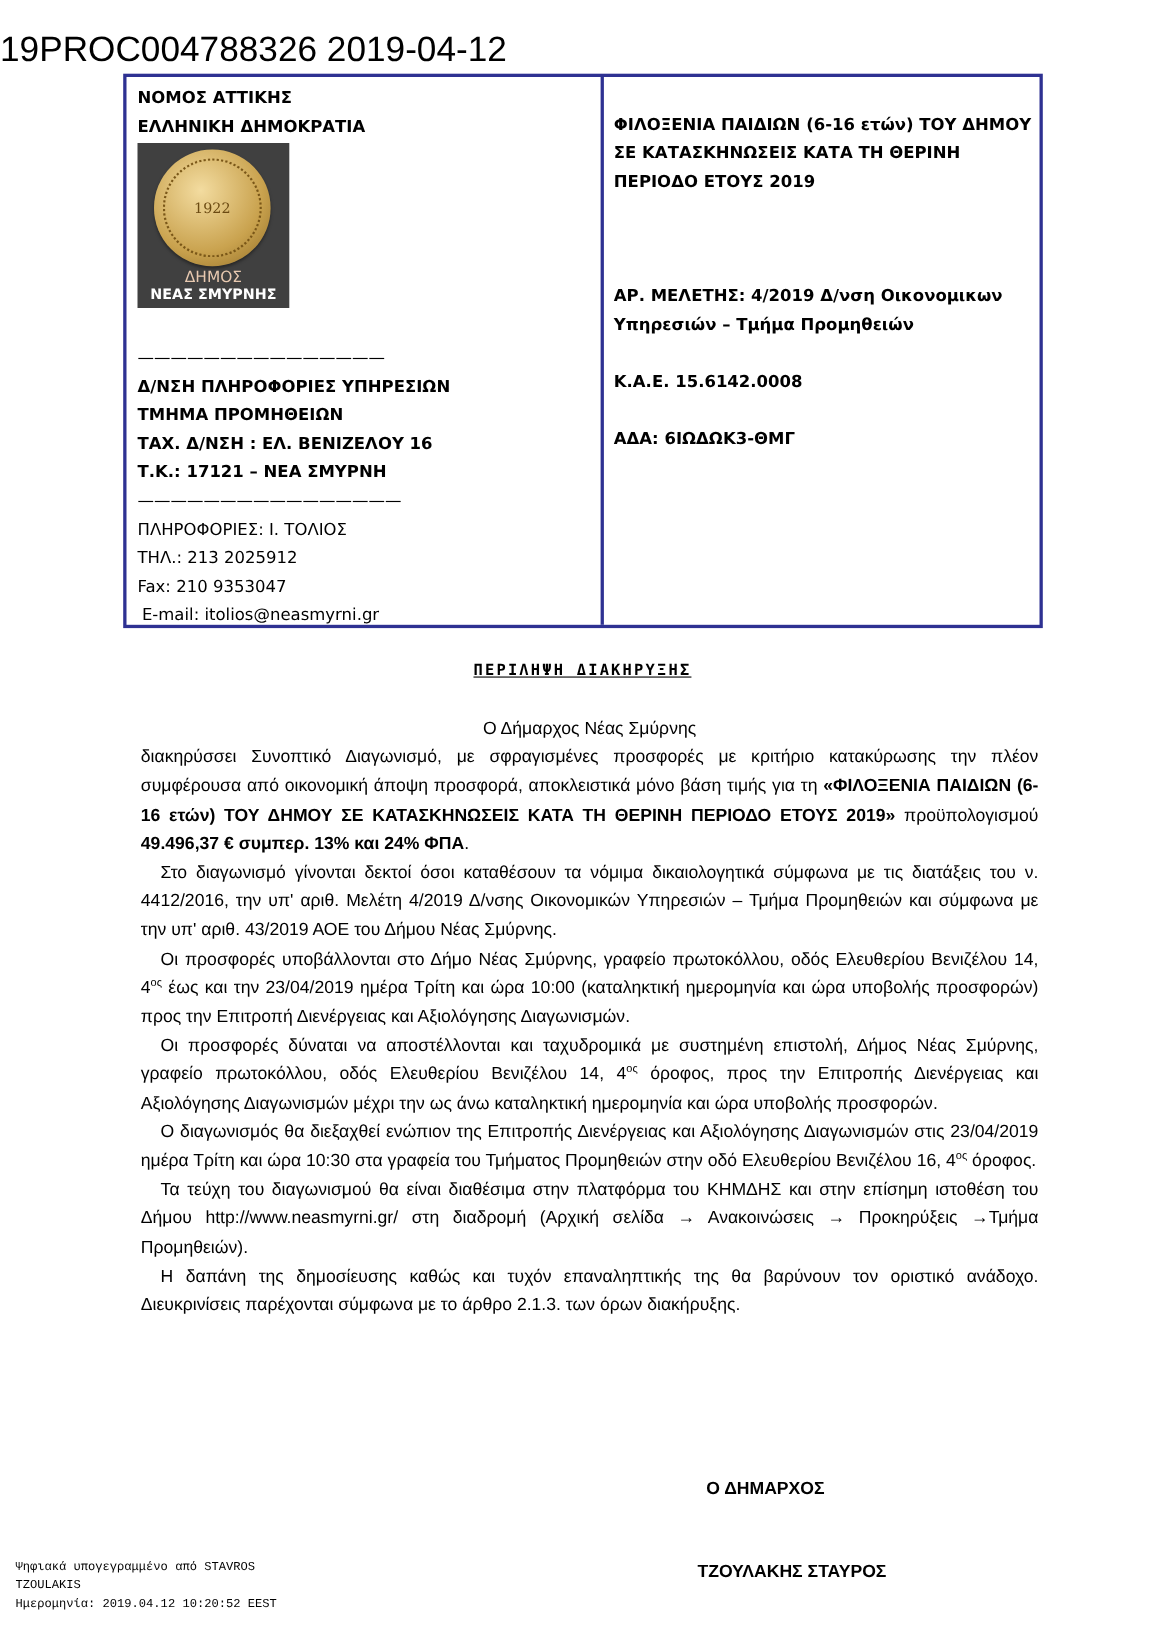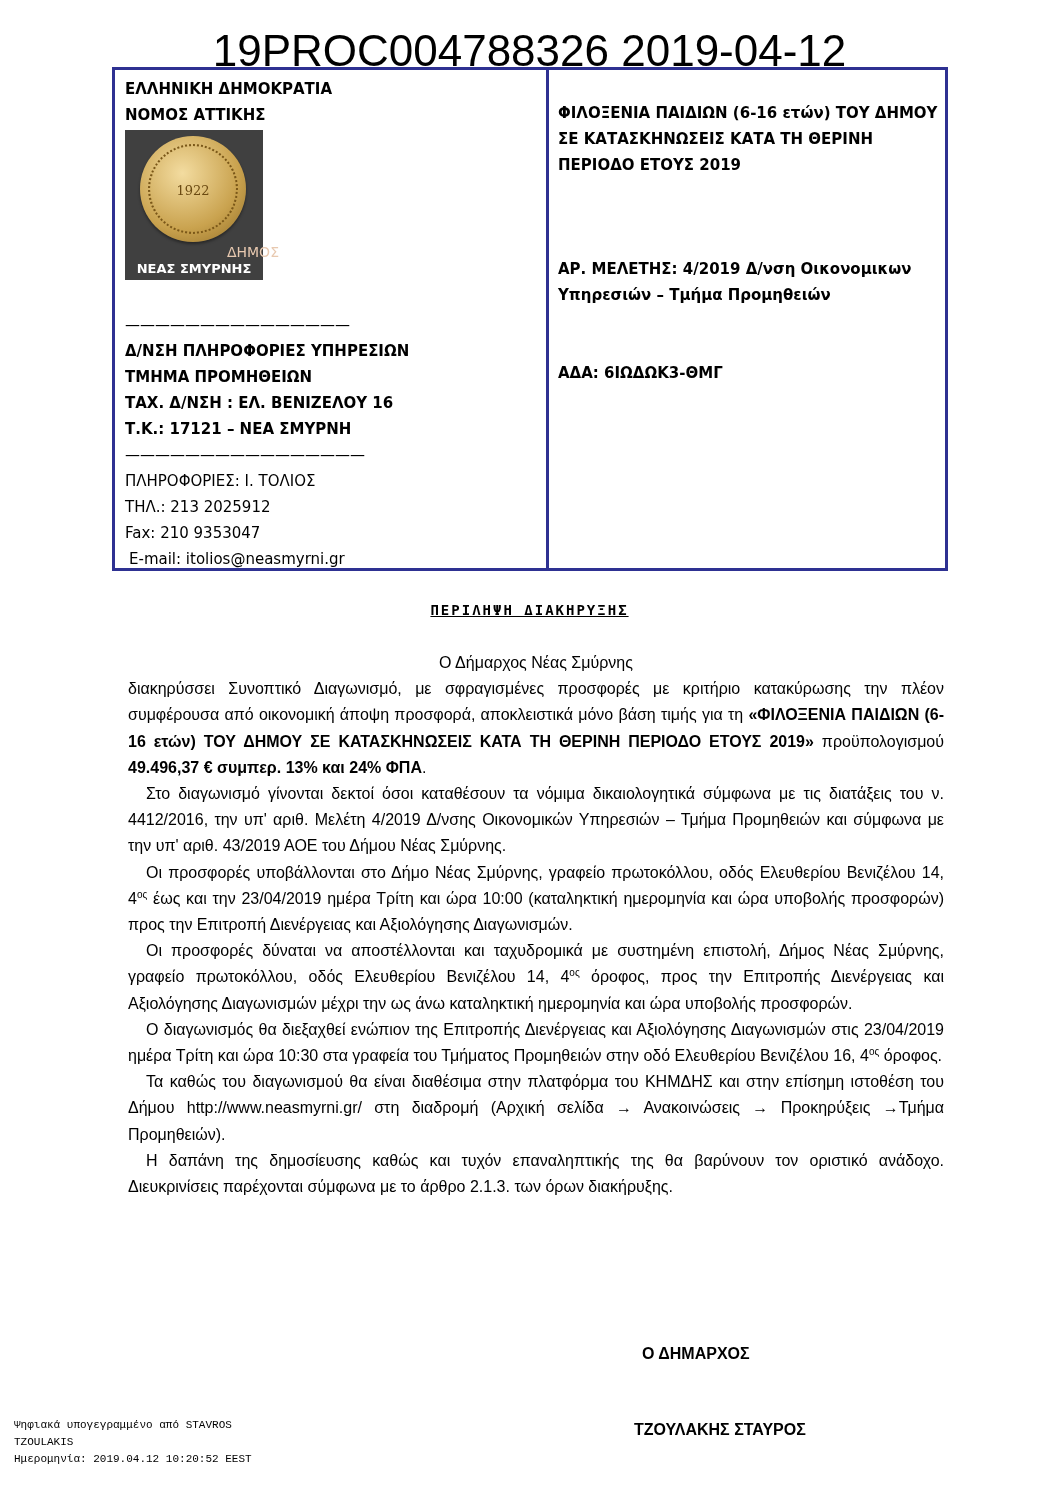--- a/index.html
+++ b/index.html
@@ -1,27 +1,27 @@
 <!DOCTYPE html>
 <html><head>
   <meta charset="utf-8">
   <style>
     html, body { margin: 0; padding: 0; background: #ffffff; }
     body { width: 1059px; height: 1496px; position: relative; overflow: hidden; color: #000; font-family: "Liberation Sans", sans-serif; }
-    .top-id { position: absolute; left: 0; width: 1059px; top: 26px; text-align: center; font-size: 44px; font-family: "Liberation Sans", sans-serif; letter-spacing: 0px; }
+    .top-id { position: absolute; left: 0; width: 1059px; top: 26px; font-size: 32px; font-family: "Liberation Sans", sans-serif; letter-spacing: 0px; }
     .hdr-box { position: absolute; left: 112px; top: 67px; width: 830px; height: 498px; border: 3px solid #2e3192; }
     .hdr-divider { position: absolute; left: 431px; top: 0; width: 3px; height: 498px; background: #2e3192; }
     .col-left { position: absolute; left: 10px; top: 6px; width: 410px; font-family: "DejaVu Sans", sans-serif; font-size: 15px; line-height: 26px; }
     .col-right { position: absolute; left: 443px; top: 30px; width: 380px; font-family: "DejaVu Sans", sans-serif; font-size: 15px; line-height: 26px; font-weight: bold; }
     .b { font-weight: bold; }
     .logo { width: 138px; height: 150px; background: #404040; margin: 2px 0 6px 0; position: relative; }
     .logo .coin { position: absolute; left: 15px; top: 6px; width: 106px; height: 106px; border-radius: 50%; background: radial-gradient(circle at 40% 35%, #f3dca0, #c9a24e 60%, #8f6b25); box-shadow: 0 2px 3px rgba(0,0,0,0.4); }
     .logo .coin .ring { position: absolute; left: 8px; top: 8px; right: 8px; bottom: 8px; border-radius: 50%; border: 2px dotted #7a5718; }
     .logo .coin .year { position: absolute; left: 0; width: 106px; top: 42px; text-align: center; font-family: "DejaVu Serif", serif; font-size: 13px; color: #6b4a12; }
-    .logo .l1 { position: absolute; left: 0; width: 138px; top: 114px; text-align: right; color: #e8c9b0; font-size: 14px; line-height: 16px; font-family: "DejaVu Sans", sans-serif; padding-left: 16px; }
+    .logo .l1 { position: absolute; left: 0; width: 138px; top: 114px; text-align: center; color: #e8c9b0; font-size: 14px; line-height: 16px; font-family: "DejaVu Sans", sans-serif; }
     .logo .l2 { position: absolute; left: 0; width: 138px; top: 131px; text-align: center; color: #fff; font-size: 13px; line-height: 15px; font-weight: bold; font-family: "DejaVu Sans", sans-serif; }
     .sep-line { height: 26px; }
     .gap { height: 26px; }
     .section-title { position: absolute; left: 0; width: 1059px; top: 602px; text-align: center; font-family: "DejaVu Sans Mono", monospace; font-weight: bold; font-size: 14px; letter-spacing: 2px; text-decoration: underline; }
     .body-text { position: absolute; left: 128px; top: 650px; width: 816px; font-family: "Liberation Sans", sans-serif; font-size: 16px; line-height: 26.2px; text-align: justify; }
     .body-text p { margin: 0; text-indent: 18px; }
     .body-text p.noind { text-indent: 0; }
     .body-text p.center { text-align: center; text-indent: 0; }
     .mayor-title { position: absolute; left: 642px; top: 1345px; font-family: "Liberation Sans", sans-serif; font-weight: bold; font-size: 16px; }
     .mayor-name { position: absolute; left: 634px; top: 1421px; font-family: "Liberation Sans", sans-serif; font-weight: bold; font-size: 16px; }
@@ -30,22 +30,22 @@
   </style>
 </head>
 <body>
 
 <div class="top-id">19PROC004788326 2019-04-12</div>
 
 <div class="hdr-box">
   <div class="hdr-divider"></div>
 
   <div class="col-left">
+    <div class="b">ΝΟΜΟΣ ΑΤΤΙΚΗΣ</div>
     <div class="b">ΕΛΛΗΝΙΚΗ ΔΗΜΟΚΡΑΤΙΑ</div>
-    <div class="b">ΝΟΜΟΣ ΑΤΤΙΚΗΣ</div>
     <div class="logo">
       <div class="coin">
         <div class="ring"></div>
         <div class="year">1922</div>
       </div>
       <div class="l1">ΔΗΜΟΣ</div>
       <div class="l2">ΝΕΑΣ ΣΜΥΡΝΗΣ</div>
     </div>
     <div class="gap"></div>
     <div class="sep-line">———————————————</div>
@@ -60,35 +60,36 @@
     <div style="padding-left:4px;">E-mail: itolios@neasmyrni.gr</div>
   </div>
 
   <div class="col-right">
     <div>ΦΙΛΟΞΕΝΙΑ ΠΑΙΔΙΩΝ (6-16 ετών) ΤΟΥ ΔΗΜΟΥ ΣΕ ΚΑΤΑΣΚΗΝΩΣΕΙΣ ΚΑΤΑ ΤΗ ΘΕΡΙΝΗ ΠΕΡΙΟΔΟ ΕΤΟΥΣ 2019</div>
     <div class="gap"></div>
     <div class="gap"></div>
     <div class="gap"></div>
     <div>ΑΡ. ΜΕΛΕΤΗΣ: 4/2019 Δ/νση Οικονομικων Υπηρεσιών – Τμήμα Προμηθειών</div>
     <div class="gap"></div>
+    <div>Κ.Α.Ε. 15.6142.0008</div>
     <div class="gap"></div>
     <div>ΑΔΑ: 6ΙΩΔΩΚ3-ΘΜΓ</div>
   </div>
 </div>
 
 <div class="section-title">ΠΕΡΙΛΗΨΗ ΔΙΑΚΗΡΥΞΗΣ</div>
 
 <div class="body-text">
   <p class="center">Ο Δήμαρχος Νέας Σμύρνης</p>
   <p class="noind"><span>διακηρύσσει  Συνοπτικό Διαγωνισμό, με σφραγισμένες προσφορές με κριτήριο κατακύρωσης την πλέον συμφέρουσα από οικονομική άποψη προσφορά, αποκλειστικά μόνο βάση τιμής για τη </span><span class="b">«ΦΙΛΟΞΕΝΙΑ ΠΑΙΔΙΩΝ (6-16 ετών) ΤΟΥ ΔΗΜΟΥ ΣΕ ΚΑΤΑΣΚΗΝΩΣΕΙΣ ΚΑΤΑ ΤΗ ΘΕΡΙΝΗ ΠΕΡΙΟΔΟ ΕΤΟΥΣ 2019»</span><span> προϋπολογισμού </span><span class="b">49.496,37 € συμπερ. 13% και 24% ΦΠΑ</span><span>.</span></p>
   <p>Στο διαγωνισμό γίνονται δεκτοί όσοι καταθέσουν τα νόμιμα δικαιολογητικά σύμφωνα με τις διατάξεις του ν. 4412/2016, την υπ' αριθ. Μελέτη 4/2019 Δ/νσης Οικονομικών Υπηρεσιών – Τμήμα Προμηθειών και σύμφωνα με την υπ' αριθ. 43/2019 ΑΟΕ του Δήμου Νέας Σμύρνης.</p>
   <p><span>Οι προσφορές υποβάλλονται στο Δήμο Νέας Σμύρνης, γραφείο πρωτοκόλλου, οδός Ελευθερίου Βενιζέλου 14, 4</span><sup>ος</sup><span> έως και την 23/04/2019 ημέρα Τρίτη και ώρα 10:00 (καταληκτική ημερομηνία και ώρα υποβολής προσφορών) προς την Επιτροπή Διενέργειας και Αξιολόγησης Διαγωνισμών.</span></p>
   <p><span>Οι προσφορές δύναται να αποστέλλονται και ταχυδρομικά με συστημένη επιστολή, Δήμος Νέας Σμύρνης, γραφείο πρωτοκόλλου, οδός Ελευθερίου Βενιζέλου 14, 4</span><sup>ος</sup><span> όροφος, προς την Επιτροπής Διενέργειας και Αξιολόγησης Διαγωνισμών μέχρι την ως άνω καταληκτική ημερομηνία και ώρα υποβολής προσφορών.</span></p>
   <p><span>Ο διαγωνισμός θα διεξαχθεί ενώπιον της Επιτροπής Διενέργειας και Αξιολόγησης Διαγωνισμών στις 23/04/2019 ημέρα Τρίτη και ώρα 10:30 στα γραφεία του Τμήματος Προμηθειών στην οδό Ελευθερίου Βενιζέλου 16, 4</span><sup>ος</sup><span> όροφος.</span></p>
-  <p>Τα καθώς του διαγωνισμού θα είναι διαθέσιμα στην πλατφόρμα του ΚΗΜΔΗΣ και στην επίσημη ιστοθέση του Δήμου http://www.neasmyrni.gr/ στη διαδρομή (Αρχική σελίδα → Ανακοινώσεις → Προκηρύξεις →Τμήμα Προμηθειών).</p>
+  <p>Τα τεύχη του διαγωνισμού θα είναι διαθέσιμα στην πλατφόρμα του ΚΗΜΔΗΣ και στην επίσημη ιστοθέση του Δήμου http://www.neasmyrni.gr/ στη διαδρομή (Αρχική σελίδα → Ανακοινώσεις → Προκηρύξεις →Τμήμα Προμηθειών).</p>
   <p>Η δαπάνη της δημοσίευσης καθώς και τυχόν επαναληπτικής της θα βαρύνουν τον οριστικό ανάδοχο. Διευκρινίσεις παρέχονται σύμφωνα με το άρθρο 2.1.3. των όρων διακήρυξης.</p>
 </div>
 
 <div class="mayor-title">Ο ΔΗΜΑΡΧΟΣ</div>
 <div class="mayor-name">ΤΖΟΥΛΑΚΗΣ ΣΤΑΥΡΟΣ</div>
 
 <div class="sig">
   <div>Ψηφιακά υπογεγραμμένο από STAVROS</div>
   <div>TZOULAKIS</div>
   <div>Ημερομηνία: 2019.04.12 10:20:52 EEST</div>

